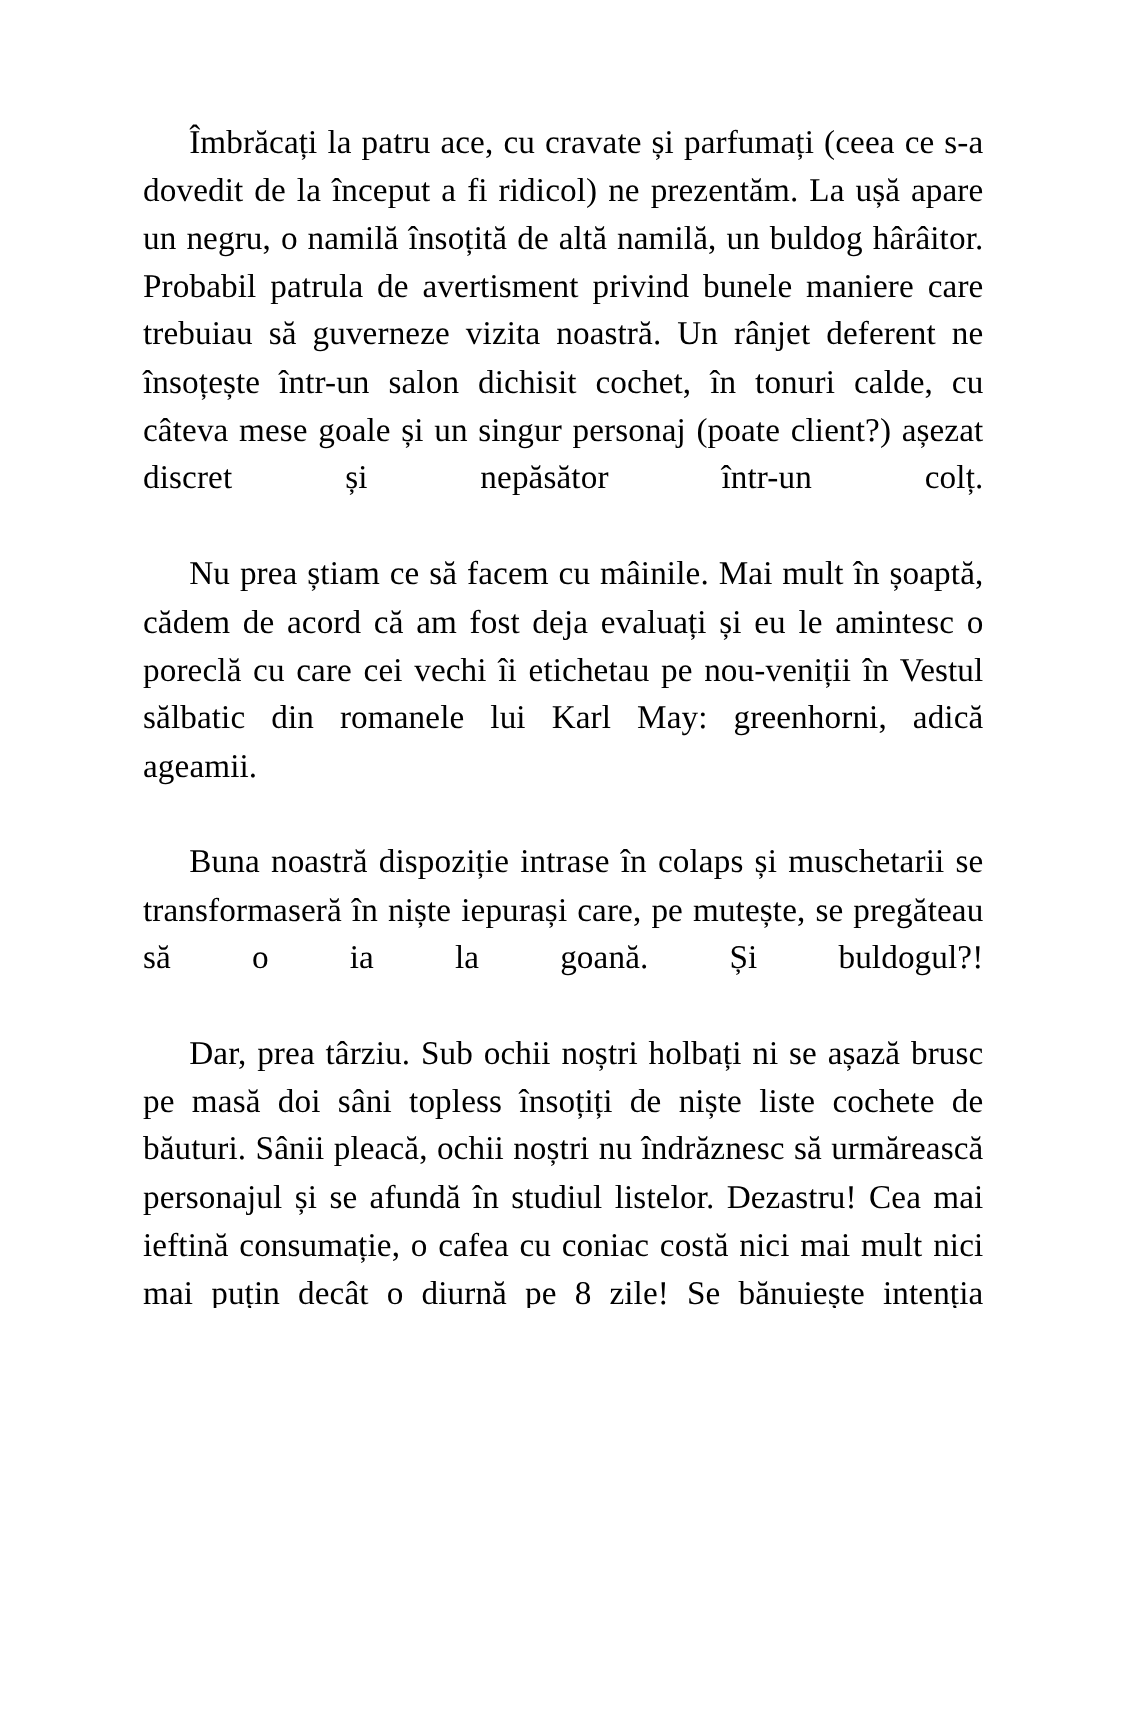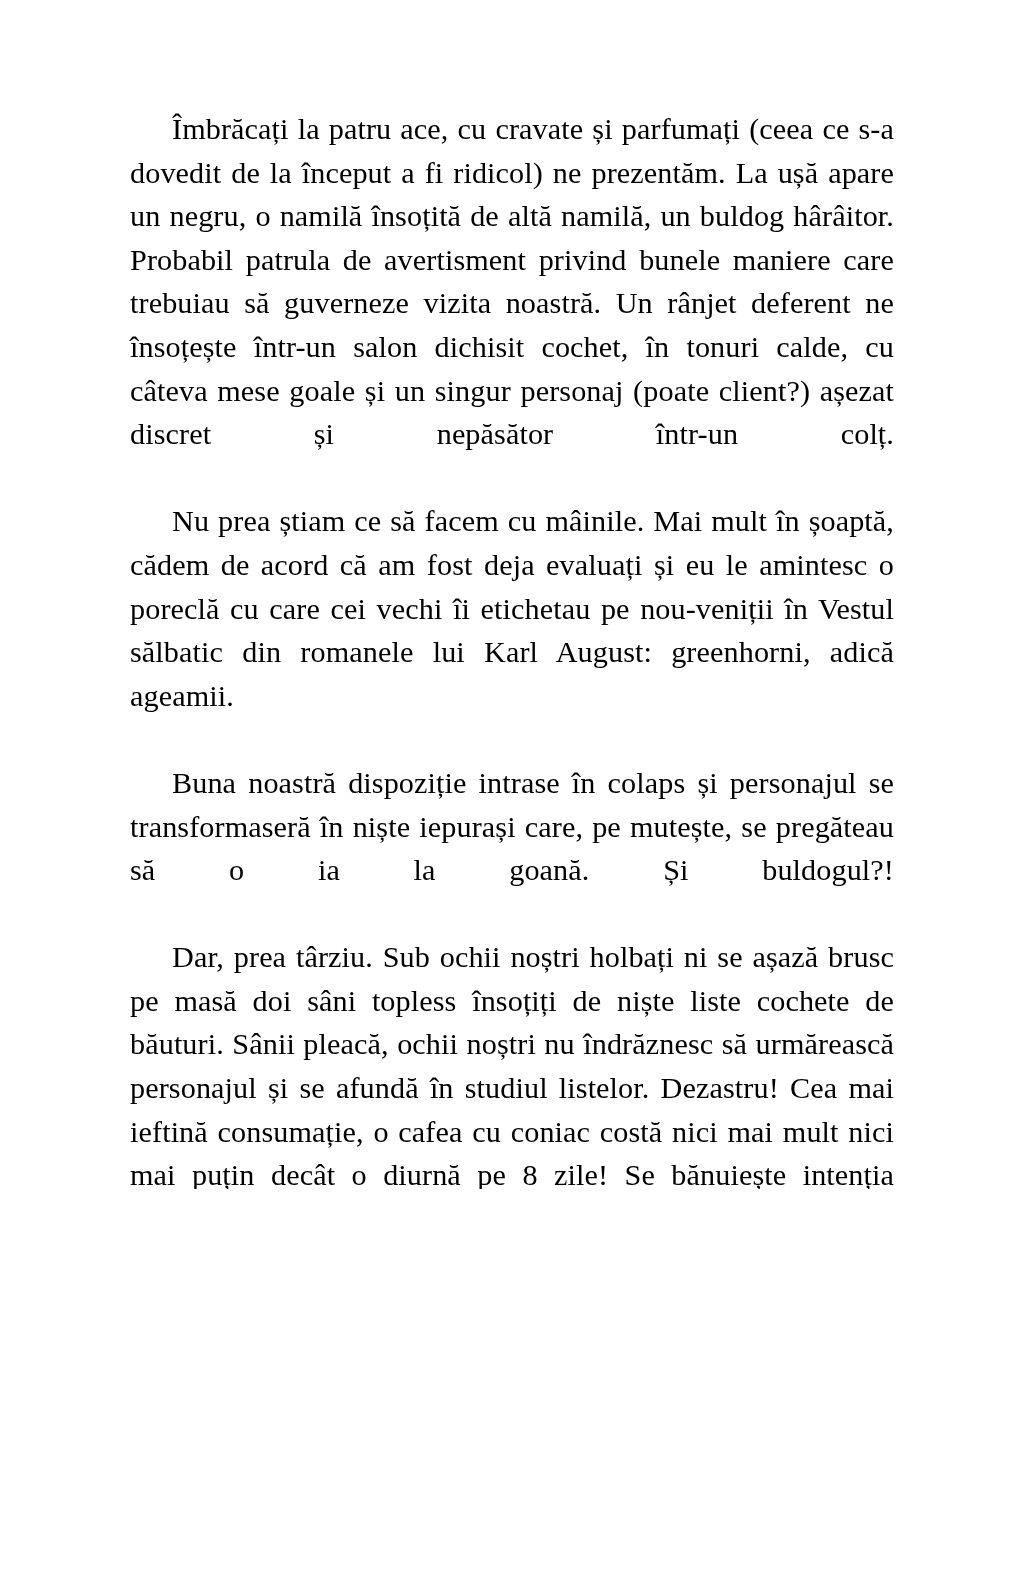--- a/index.html
+++ b/index.html
@@ -61,20 +61,20 @@
     letter-spacing: 0.5px;
   }
 </style>
 </head>
 <body>
 
 <div class="page">
 
   <div class="text-block">
     <p class="para">Îmbrăcați la patru ace, cu cravate și parfumați (ceea ce s-a dovedit de la început a fi ridicol) ne prezentăm. La ușă apare un negru, o namilă însoțită de altă namilă, un buldog hârâitor. Probabil patrula de avertisment privind bunele maniere care trebuiau să guverneze vizita noastră. Un rânjet deferent ne însoțește într-un salon dichisit cochet, în tonuri calde, cu câteva mese goale și un singur personaj (poate client?) așezat discret și nepăsător într-un colț.</p>
-    <p class="para">Nu prea știam ce să facem cu mâinile. Mai mult în șoaptă, cădem de acord că am fost deja evaluați și eu le amintesc o poreclă cu care cei vechi îi etichetau pe nou-veniții în Vestul sălbatic din romanele lui Karl August: greenhorni, adică ageamii.</p>
-    <p class="para">Buna noastră dispoziție intrase în colaps și personajul se transformaseră în niște iepurași care, pe mutește, se pregăteau să o ia la goană. Și buldogul?!</p>
+    <p class="para">Nu prea știam ce să facem cu mâinile. Mai mult în șoaptă, cădem de acord că am fost deja evaluați și eu le amintesc o poreclă cu care cei vechi îi etichetau pe nou-veniții în Vestul sălbatic din romanele lui Karl May: greenhorni, adică ageamii.</p>
+    <p class="para">Buna noastră dispoziție intrase în colaps și muschetarii se transformaseră în niște iepurași care, pe mutește, se pregăteau să o ia la goană. Și buldogul?!</p>
     <p class="para">Dar, prea târziu. Sub ochii noștri holbați ni se așază brusc pe masă doi sâni topless însoțiți de niște liste cochete de băuturi. Sânii pleacă, ochii noștri nu îndrăznesc să urmărească personajul și se afundă în studiul listelor. Dezastru! Cea mai ieftină consumație, o cafea cu coniac costă nici mai mult nici mai puțin decât o diurnă pe 8 zile! Se bănuiește intenția noastră de a șterge putina și cât ai clipi din grupul de fete se desprind trei minunății care ni se alătură surâzătoare mai pe scaune, mai pe genunchi… Entuziasmați, adică total prăbușiți, ne declarăm pofta nebună pentru cafelele cu</p>
   </div>
 
   <div class="page-number">76</div>
 
 </div>
 
 </body></html>

